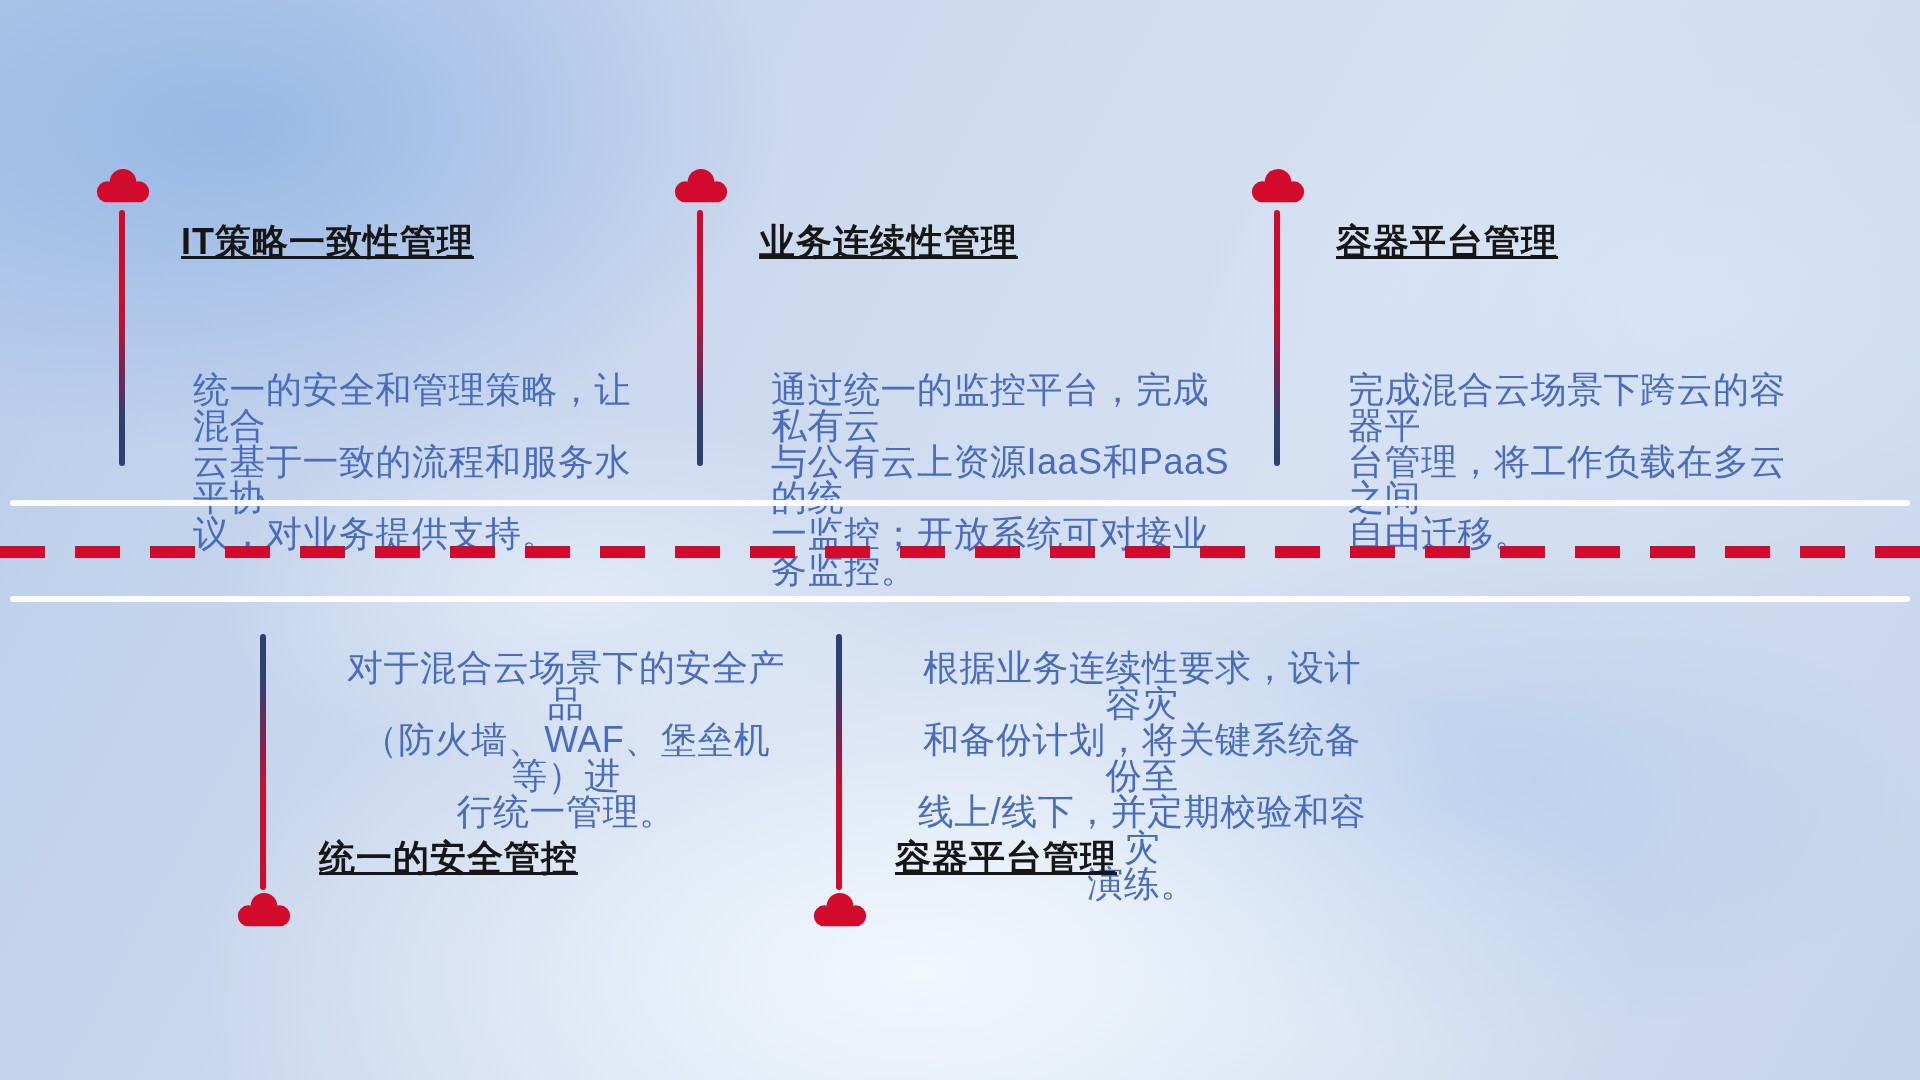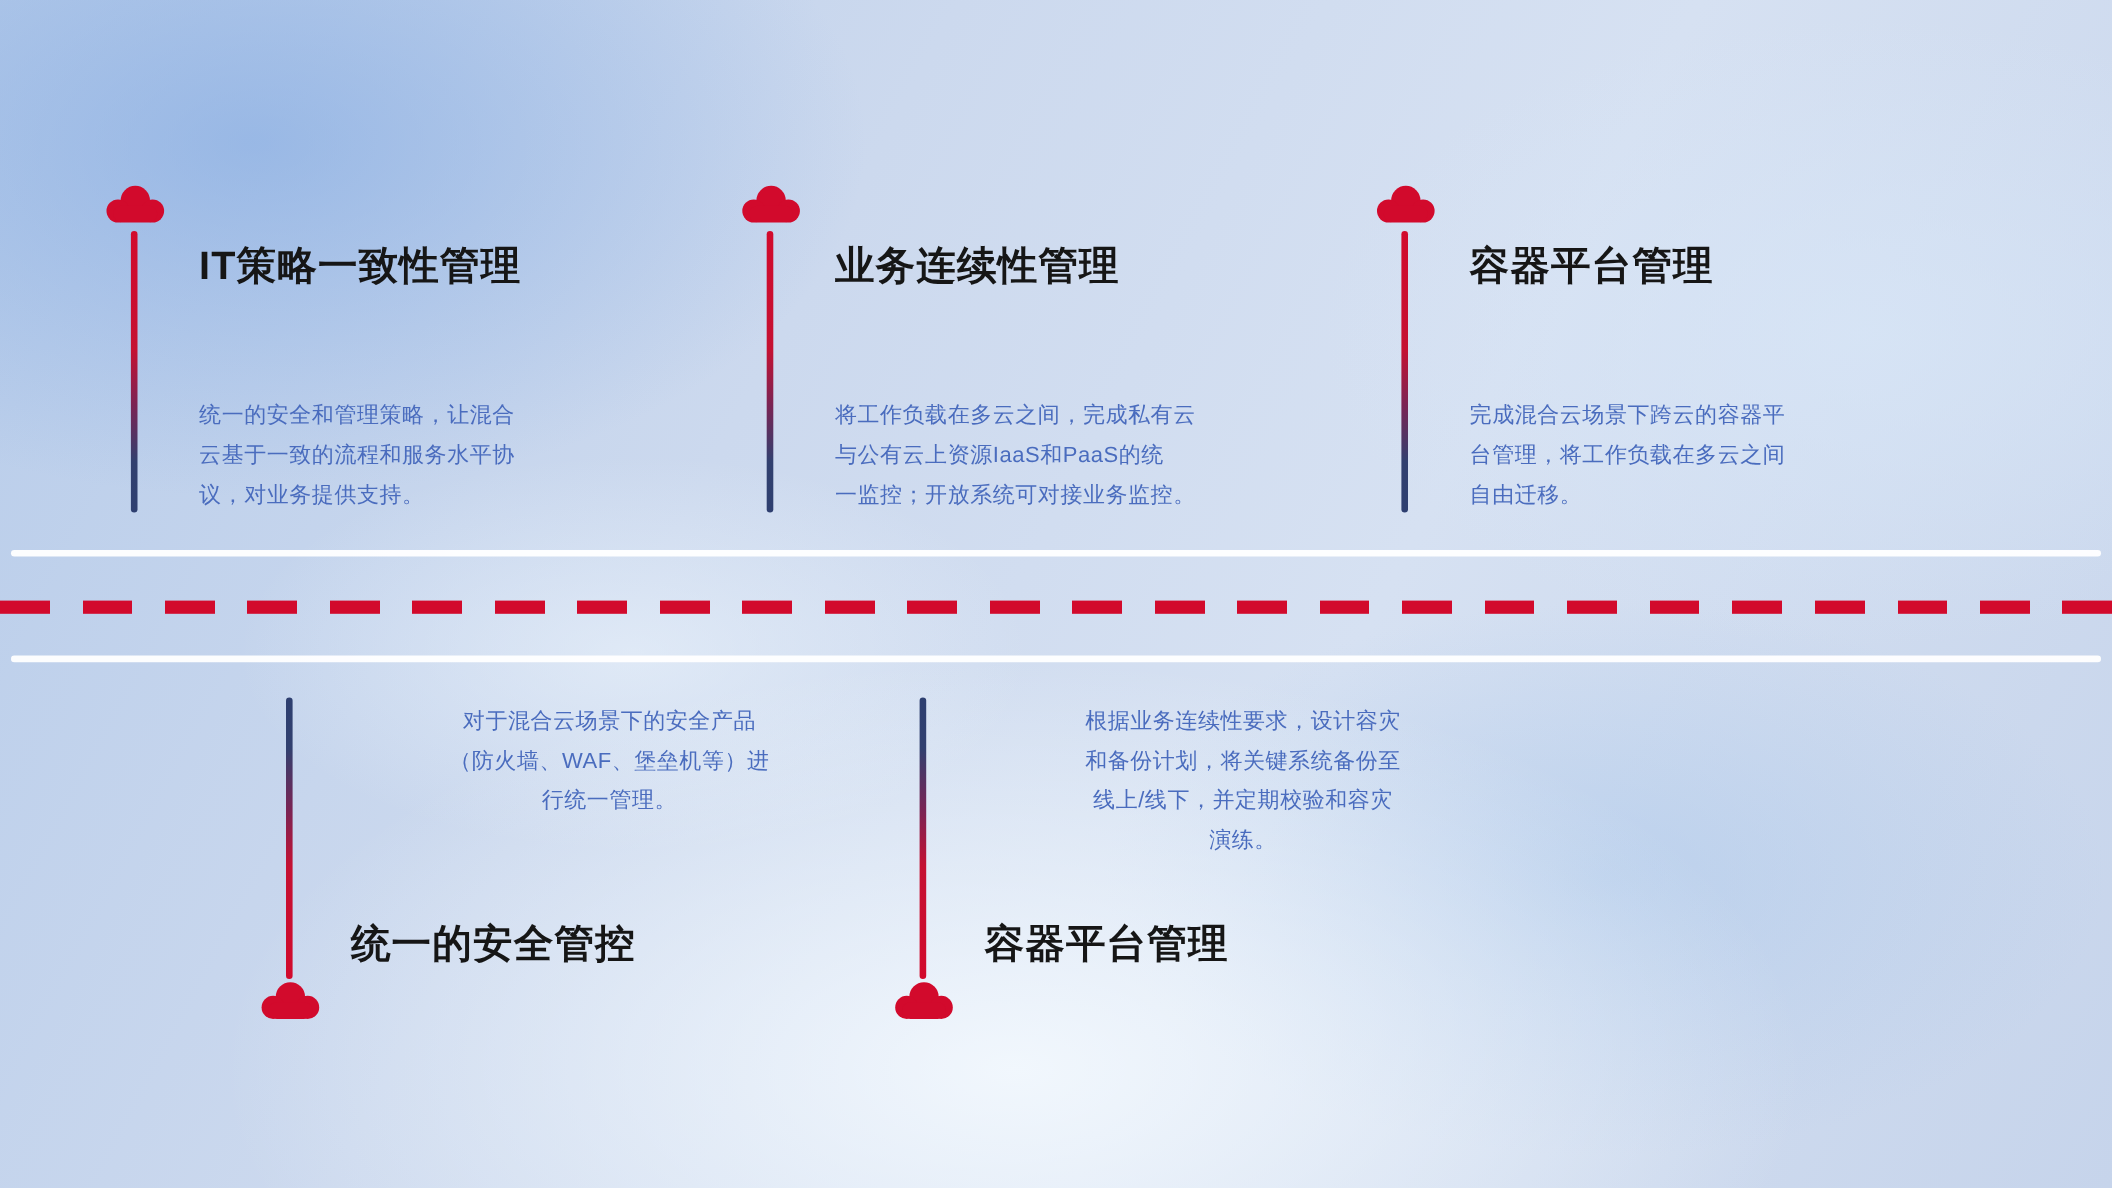--- a/index.html
+++ b/index.html
@@ -48,29 +48,30 @@
   }
 
   .item-title {
     position: absolute;
     margin: 0;
     font-size: 36px;
     font-weight: 700;
     color: #161616;
     letter-spacing: 1px;
     white-space: nowrap;
+    text-decoration: underline;
   }
   .node-top .item-title { left: 87px; top: 50px; }
   .node-bottom .item-title { left: 84px; top: 200px; }
 
   .item-desc {
     position: absolute;
-    margin: 0;
+    margin: 12px;
     width: 470px;
-    font-size: 20px;
+    font-size: 36px;
     line-height: 36px;
     color: #4a6cbe;
     white-space: pre-line;
     letter-spacing: 0.5px;
   }
   .node-top .item-desc { left: 87px; top: 192px; }
   .node-bottom .item-desc { left: 84px; top: 4px; }
 
   .road-line {
     position: absolute;
@@ -121,21 +122,21 @@
         <g fill="#d20a2c">
           <circle cx="30" cy="15" r="14"></circle>
           <circle cx="13.5" cy="25" r="11"></circle>
           <circle cx="46.5" cy="25" r="11"></circle>
           <rect x="9" y="20" width="42" height="16" rx="8"></rect>
         </g>
       </svg>
     </span>
     <div class="vline"></div>
     <h2 class="item-title">业务连续性管理</h2>
-    <p class="item-desc">将工作负载在多云之间，完成私有云
+    <p class="item-desc">通过统一的监控平台，完成私有云
 与公有云上资源IaaS和PaaS的统
 一监控；开放系统可对接业务监控。</p>
   </section>
 
   <section class="node node-top" style="left:1249px">
     <span class="cloud">
       <svg viewBox="0 0 60 42" width="58" height="40" aria-hidden="true">
         <g fill="#d20a2c">
           <circle cx="30" cy="15" r="14"></circle>
           <circle cx="13.5" cy="25" r="11"></circle>

